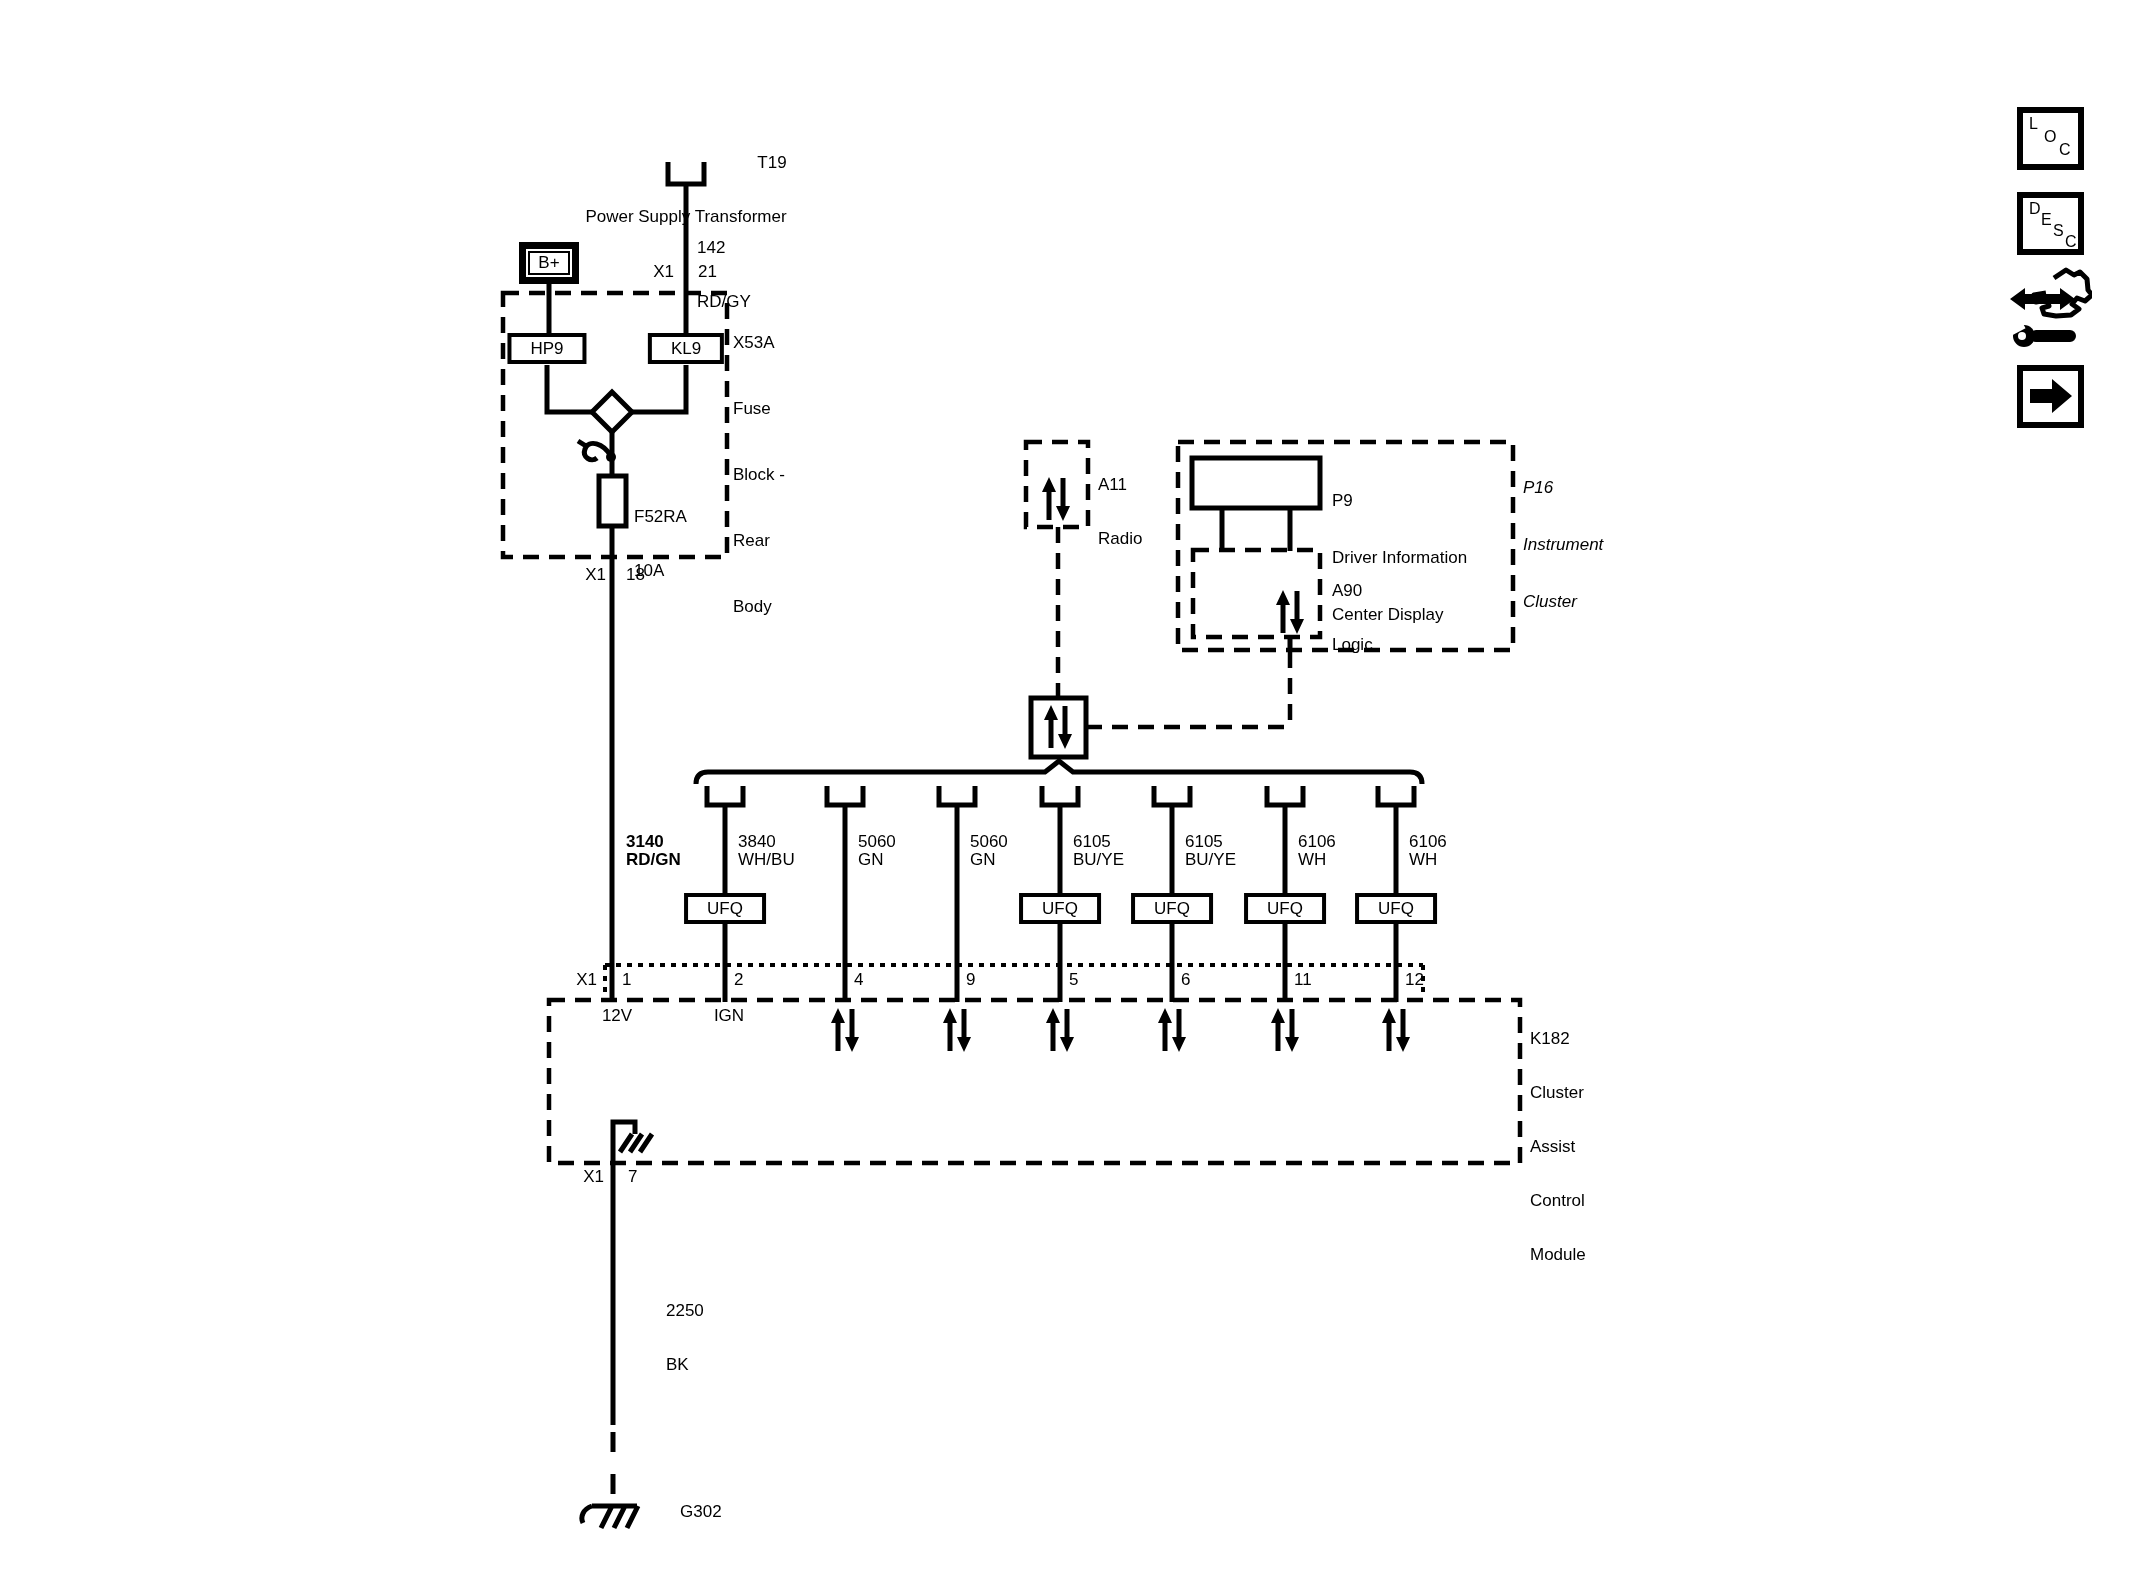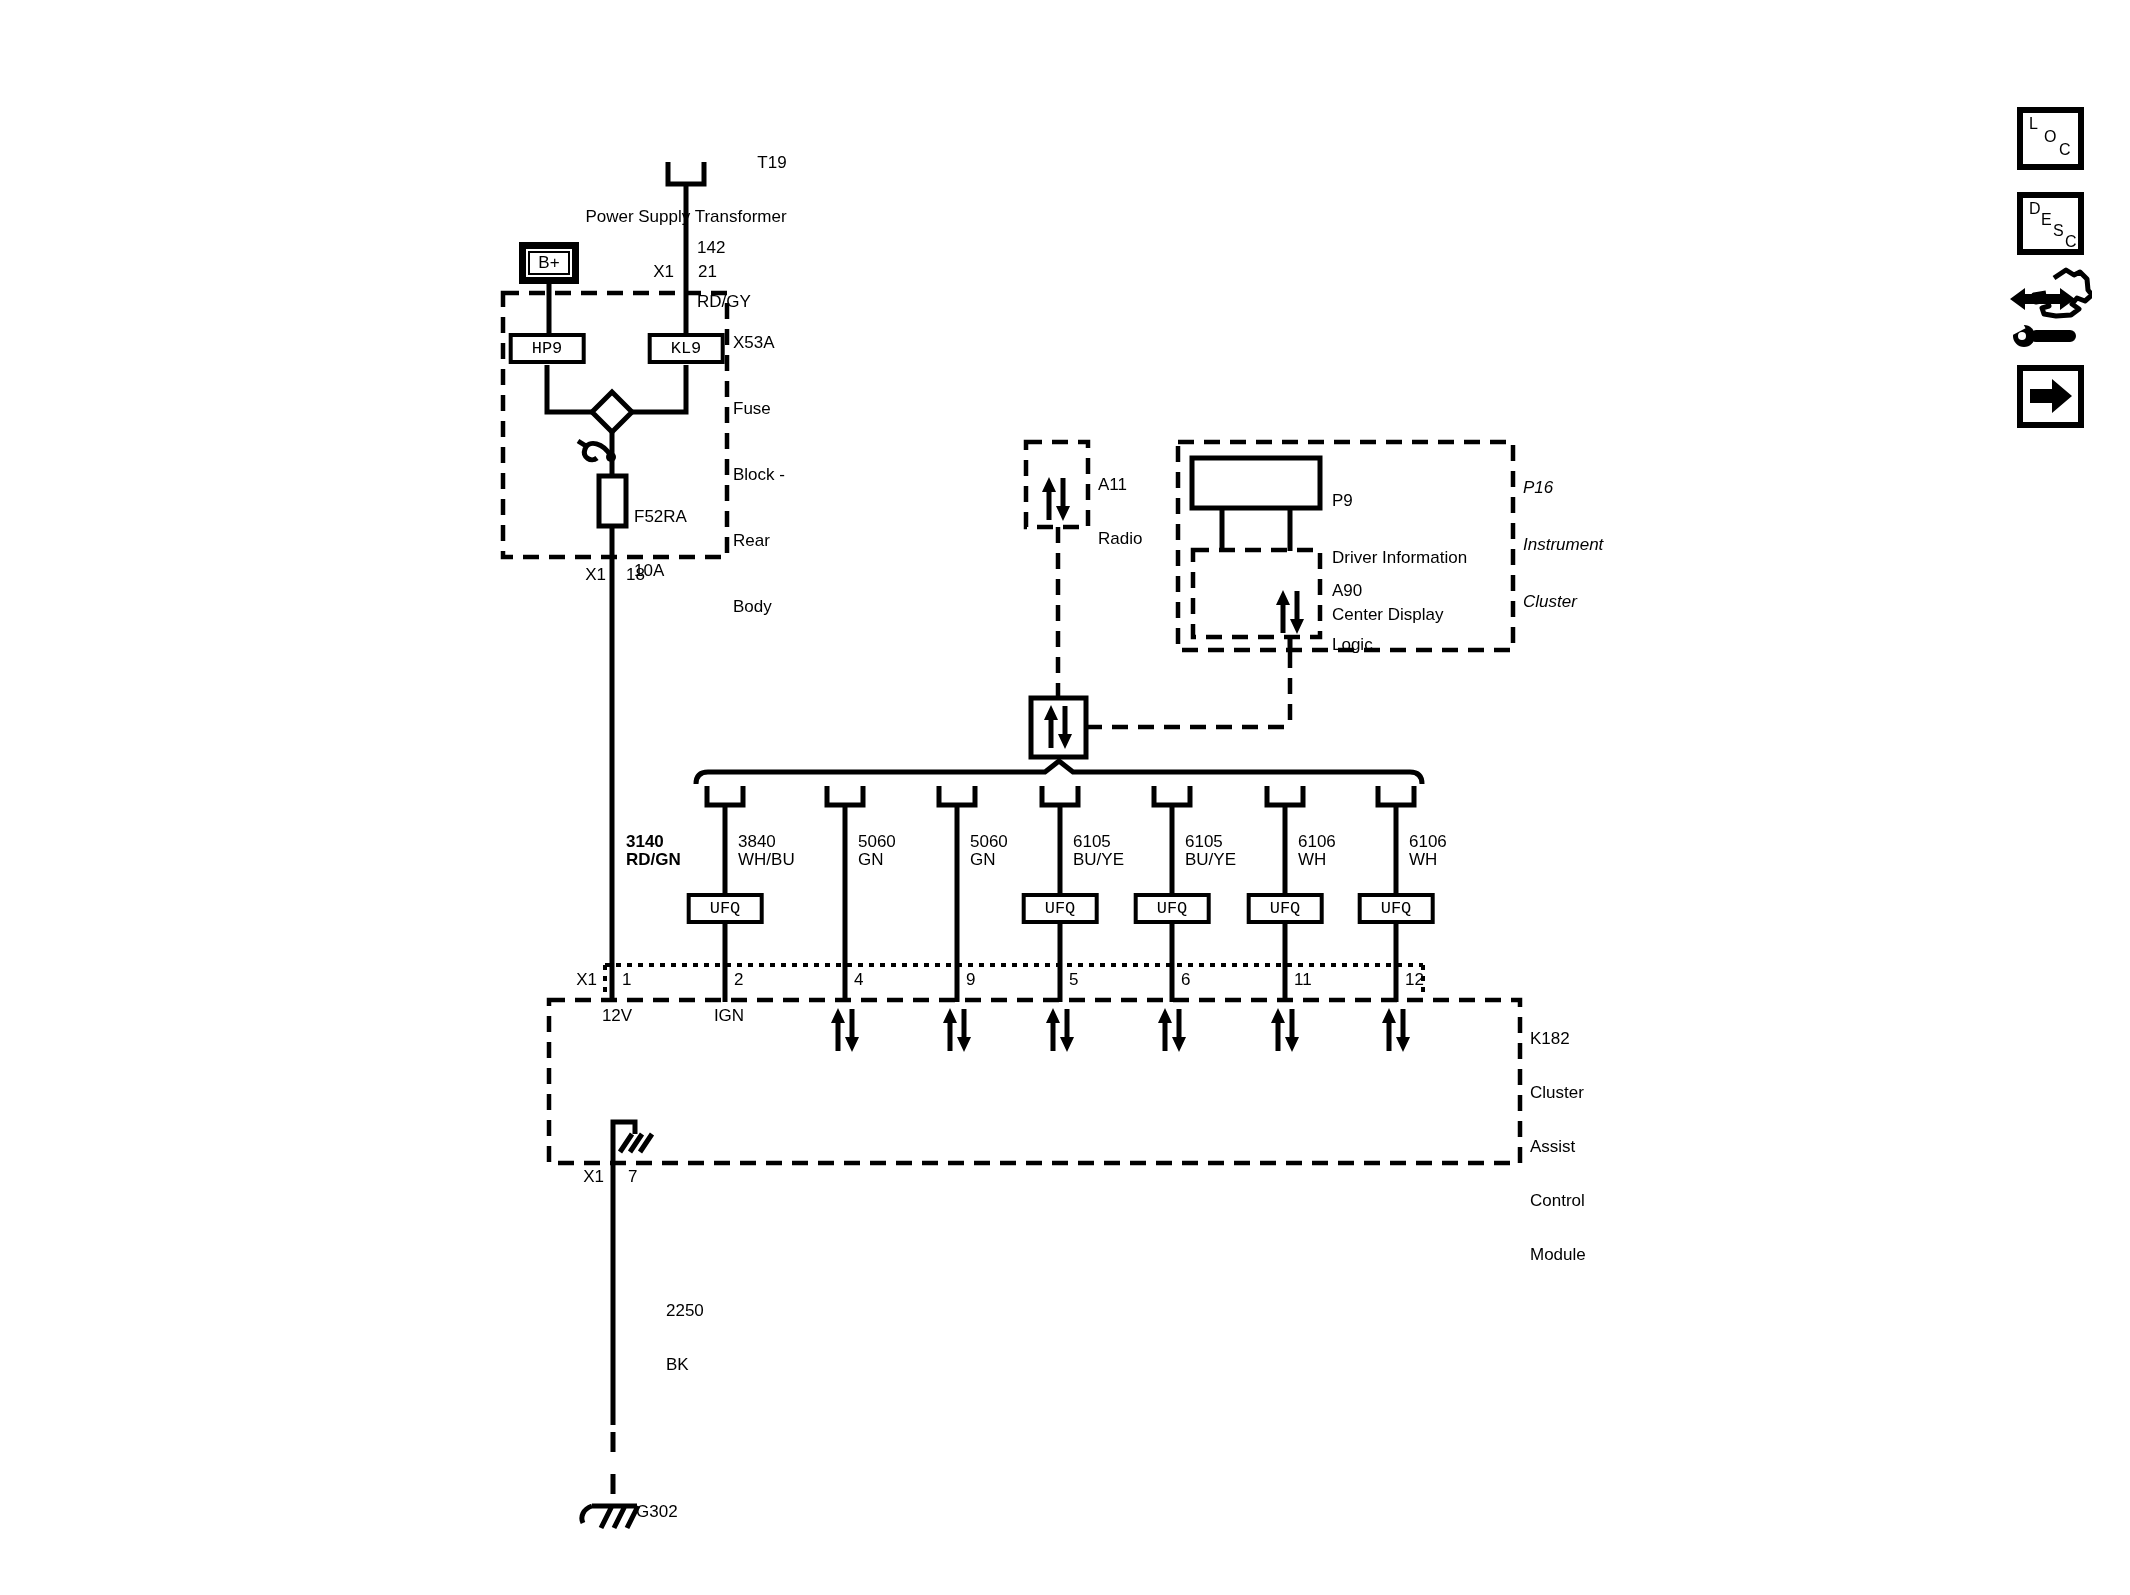--- a/index.html
+++ b/index.html
@@ -10,21 +10,21 @@
   .w{stroke:#000;stroke-width:5;fill:none;}
   .w6{stroke:#000;stroke-width:6;fill:none;}
   .s{stroke:#000;stroke-width:5;fill:#fff;}
   .d{stroke:#000;stroke-width:4.5;fill:none;stroke-dasharray:16 10;}
   .dw{stroke:#000;stroke-width:5;fill:none;stroke-dasharray:20 22;}
   .dt{stroke:#000;stroke-width:4;fill:none;stroke-dasharray:5 6;}
   .lbl{position:absolute;font-size:17px;line-height:18px;white-space:pre;}
   .c{transform:translateX(-50%);text-align:right;}
   .r{text-align:right;}
   .boxlbl{position:absolute;transform:translateX(-50%);border:4px solid #000;background:#fff;
-          padding:2px 19px;font-size:17px;line-height:19px;font-family:Liberation Mono, monospace;}
+          padding:2px 19px;font-size:17px;line-height:19px;}
   .iconbox{position:absolute;left:2017px;width:67px;height:63px;border:6px solid #000;background:#fff;}
   .iconbox span{position:absolute;font-size:16px;}
   #bplus-outer{position:absolute;left:519px;top:242px;width:60px;height:42px;border:7px solid #000;
                background:#fff;padding:2px;}
   #bplus-inner{width:100%;height:100%;border:2px solid #000;display:flex;align-items:center;
                justify-content:center;font-size:17px;}
 </style>
 </head>
 <body>
 
@@ -171,21 +171,21 @@
   <div class="lbl r" style="left:553px;top:971px;width:44px;">X1</div>
 
   <div class="lbl r" style="left:540px;top:1168px;width:64px;">X1</div>
   <div class="lbl" style="left:628px;top:1168px;">7</div>
 
   <div class="lbl" style="left:626px;top:1266px;margin-left:40px;">
     <div>2250</div>
     <div>BK</div>
   </div>
 
-  <div class="lbl" style="left:636px;top:1503px;">G302</div>
+  <div class="lbl" style="left:680px;top:1503px;">G302</div>
 
   <div id="labels">
       <div class="lbl" style="left: 626px; top: 833px; font-weight: bold;"><div>3140</div><div>RD/GN</div></div>
       <div class="lbl" style="left: 622px; top: 971px;">1</div>
       <div class="lbl c" style="left: 617px; top: 1007px;">12V</div>
       <div class="lbl" style="left: 738px; top: 833px;"><div>3840</div><div>WH/BU</div></div>
       <div class="boxlbl" style="left: 725px; top: 893px;">UFQ</div>
       <div class="lbl" style="left: 734px; top: 971px;">2</div>
       <div class="lbl c" style="left: 729px; top: 1007px;">IGN</div>
       <div class="lbl" style="left: 858px; top: 833px;"><div>5060</div><div>GN</div></div>

